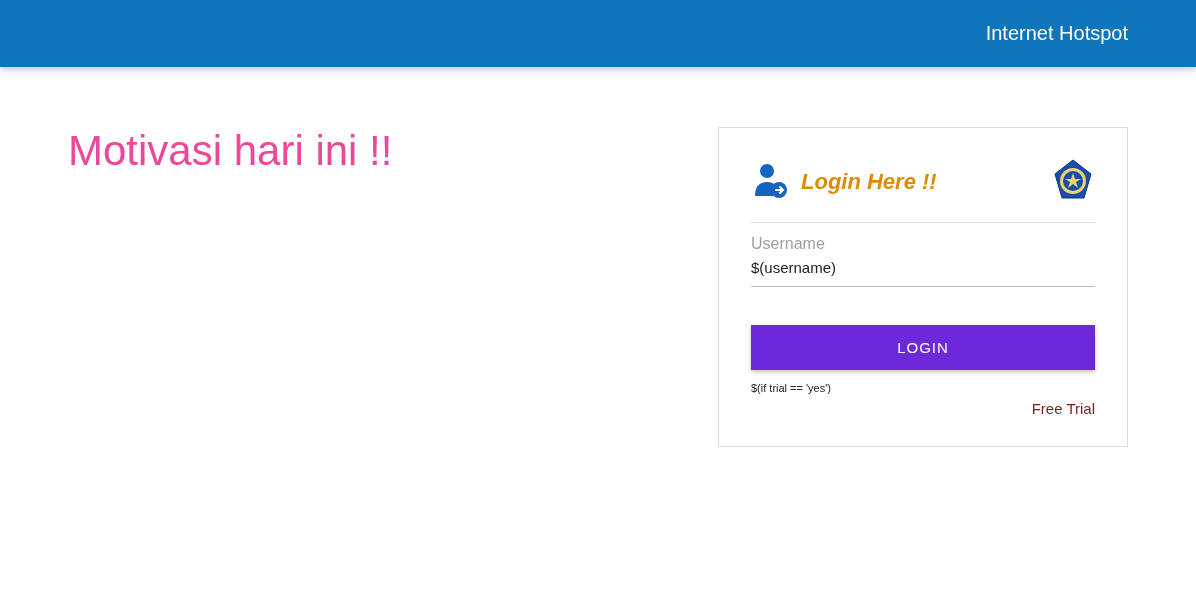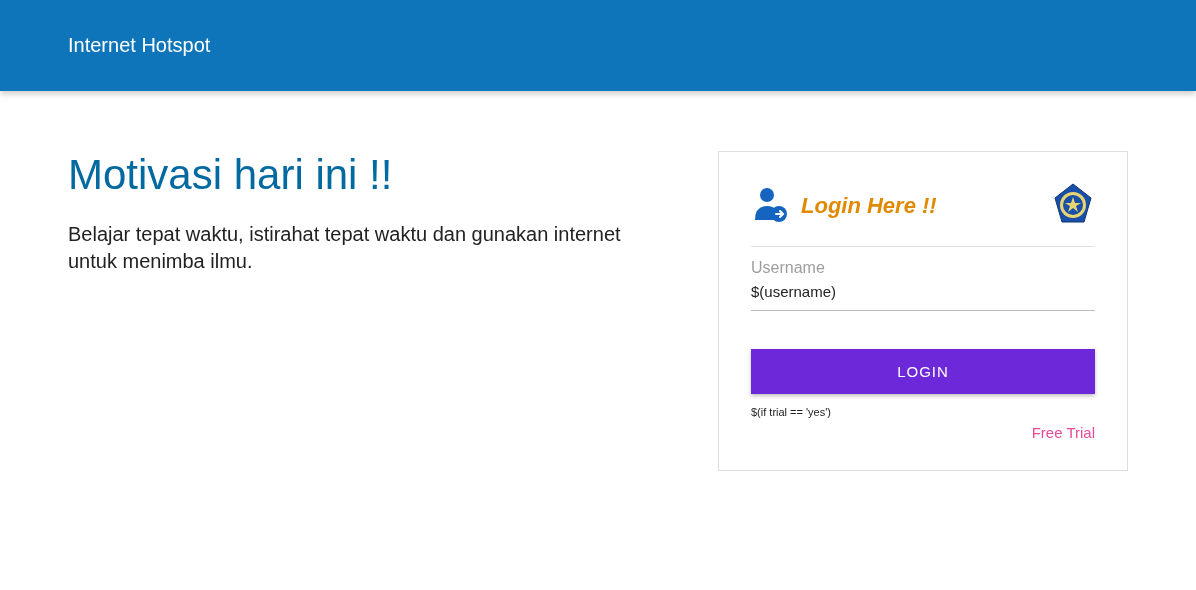--- a/index.html
+++ b/index.html
@@ -11,41 +11,42 @@
       font-family: Arial, Helvetica, sans-serif;
       background: #fff;
     }
     .header {
       background: #0e75bb;
       padding: 18px 0;
       box-shadow: 0 3px 6px rgba(0,0,0,0.2);
     }
     .header-inner {
       max-width: 1100px;
-      margin: 16px auto;
+      margin: 4px auto;
       padding: 0 20px;
+      text-align: right;
     }
     .header-title {
       color: #fff;
       font-size: 20px;
       font-weight: normal;
     }
     .container {
       max-width: 1100px;
       margin: 0 auto;
       padding: 60px 20px;
       display: flex;
       gap: 40px;
     }
     .left-panel {
       flex: 1;
       padding-right: 20px;
     }
     .motivation-title {
-      color: #0369a1;
+      color: #ec4899;
       font-size: 42px;
       font-weight: normal;
       margin-bottom: 22px;
     }
     .motivation-text {
       color: #222;
       font-size: 20px;
       line-height: 1.35;
     }
     .login-panel {
@@ -113,21 +114,21 @@
     .trial-text {
       font-size: 11px;
       color: #222;
       margin-top: 12px;
     }
     .free-trial-row {
       text-align: right;
       margin-top: 6px;
     }
     .free-trial-link {
-      color: #ec4899;
+      color: #7f1d1d;
       font-size: 15px;
       text-decoration: none;
       cursor: pointer;
       margin-left: 44px;
     }
     .endif-text {
       font-size: 15px;
       color: #222;
       margin-top: 18px;
     }
@@ -137,21 +138,20 @@
 
 <div class="header">
   <div class="header-inner">
     <span class="header-title">Internet Hotspot</span>
   </div>
 </div>
 
 <div class="container">
   <div class="left-panel">
     <h1 class="motivation-title">Motivasi hari ini !!</h1>
-    <p class="motivation-text">Belajar tepat waktu, istirahat tepat waktu dan gunakan internet untuk menimba ilmu.</p>
   </div>
 
   <div class="login-panel">
     <div class="login-header">
       <div class="login-header-left">
         <span>
           <svg width="40" height="36" viewBox="0 0 40 36">
             <circle cx="16" cy="9" r="7" fill="#1565c0"></circle>
             <path d="M 4 34 Q 4 20 16 20 Q 28 20 28 34 Z" fill="#1565c0"></path>
             <circle cx="28" cy="28" r="8" fill="#1565c0"></circle>

